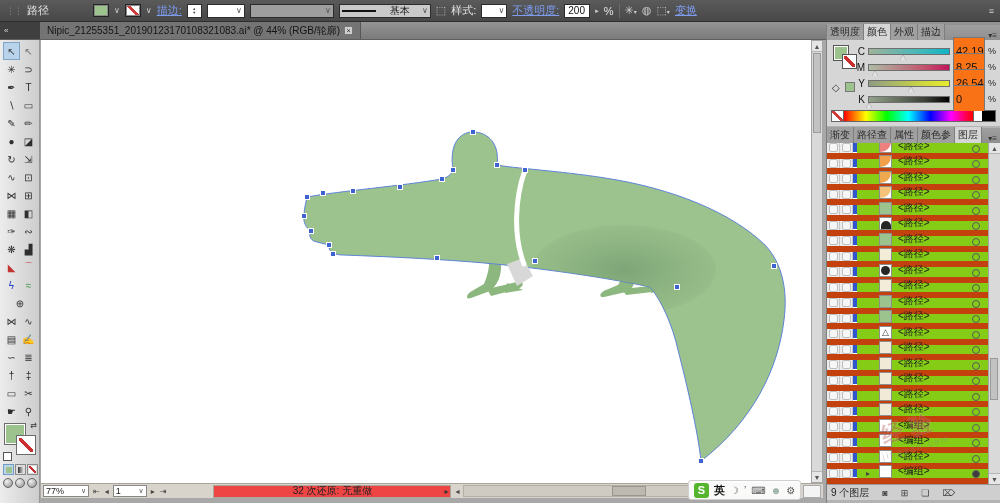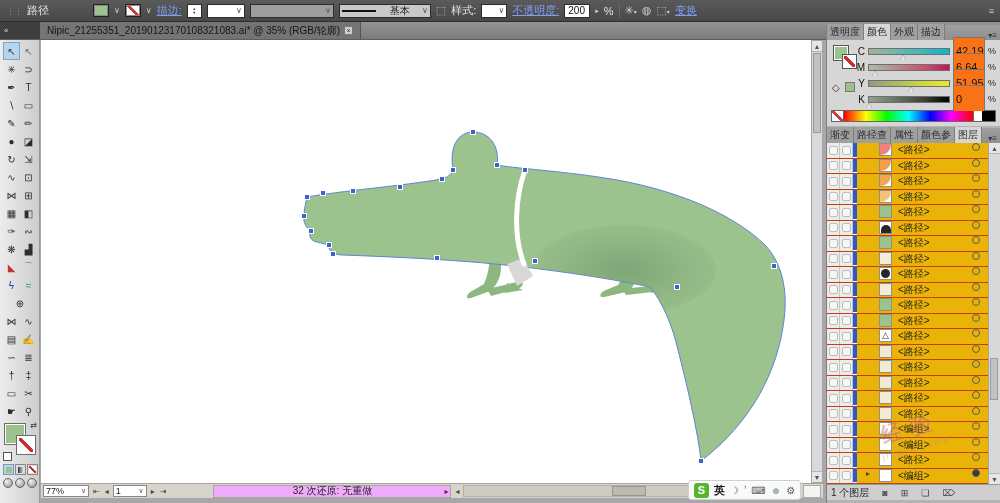--- a/index.html
+++ b/index.html
@@ -49,21 +49,21 @@
   .anchor{position:absolute;width:4px;height:4px;background:#3d63d2;outline:1px solid #fff}
   .vscroll{position:absolute;left:811px;top:40px;width:12px;height:443px;background:#d9d9d9;border:1px solid #a5a5a5;font-size:7px;color:#555;text-align:center}
   .vscroll .vth{position:absolute;left:1px;top:12px;width:8px;height:80px;background:#c2c2c2;border:1px solid #9a9a9a}
   .varr{height:11px;line-height:11px;background:#e6e6e6;border-bottom:1px solid #b5b5b5}
   .varr.bot{position:absolute;bottom:0;left:0;right:0;border-top:1px solid #b5b5b5;border-bottom:none}
   
   .sbar{position:absolute;left:41px;top:483px;width:782px;height:15px;background:#d8d4cc;border-top:1px solid #a9a59d;display:flex;align-items:center;gap:3px;padding:0 2px;font-size:10px;color:#222}
   .zoombox{width:46px;height:12px;background:#fff;border:1px solid #888;display:flex;align-items:center;justify-content:space-between;padding:0 2px;font-size:9px}
   .navb{font-size:8px;color:#444;padding:0 1px}
   .pagebox{width:34px;height:12px;background:#fff;border:1px solid #888;display:flex;align-items:center;justify-content:space-between;padding:0 2px;font-size:9px}
-  .undof{width:238px;height:13px;background:#f0abfc;border:1px solid #aaa69e;display:flex;align-items:center;justify-content:center;gap:8px;font-size:10px;position:relative}
+  .undof{width:238px;height:13px;background:#ef4444;border:1px solid #aaa69e;display:flex;align-items:center;justify-content:center;gap:8px;font-size:10px;position:relative}
   .undof .pl{position:absolute;right:2px;font-size:8px;color:#333}
   .htrack{flex:1;height:12px;background:#cfcbc3;border:1px solid #b3afa7;position:relative}
   .hth{position:absolute;left:44%;top:0;width:34px;height:10px;background:#bdb9b1;border:1px solid #9a968e}
   .corner{width:18px;height:13px;background:#f4f4f4;border:1px solid #aaa}
   
   .ime{position:absolute;left:688px;top:480px;height:20px;background:rgba(252,252,252,.95);border:1px solid #d0d0d0;border-radius:3px;display:flex;align-items:center;gap:5px;padding:0 5px;font-size:11px;color:#444;z-index:30}
   .slogo{width:15px;height:15px;background:#56b52f;border-radius:3px;color:#fff;font-weight:bold;font-size:11px;line-height:15px;text-align:center}
   .ime .zh{color:#111;font-weight:bold}
   .ime .gicon{font-size:10px;color:#555}
   .ime .gray{color:#9ab0a6}
@@ -92,21 +92,21 @@
   .cval{width:32px;height:28px;background:#f97316;border:1px solid #777;font-size:11px;color:#111;padding:0 2px;display:flex;align-items:center}
   .cpct{font-size:9px;color:#222}
   .spectrum{display:flex;height:12px;margin-top:3px;border:1px solid #666}
   .spnone{width:12px;background:linear-gradient(45deg,transparent 40%,#d03b3b 40%,#d03b3b 60%,transparent 60%),#fff;border-right:1px solid #666}
   .spgrad{flex:1;background:linear-gradient(90deg,#f00,#ff0 17%,#0f0 33%,#0ff 50%,#00f 67%,#f0f 83%,#f00)}
   .spw{width:9px;background:#fff;border-left:1px solid #666}
   .spb{width:13px;background:#000}
   
   .lpanel{margin-top:2px}
   .lrows{position:relative;background:#e8e8e8;height:341px;overflow:hidden}
-  .lrow{display:flex;align-items:flex-start;height:15.5px;background:#eab308;border-bottom:1px solid #c2410c}
+  .lrow{display:flex;align-items:flex-end;height:15.5px;background:#84cc16;border-bottom:6px solid #c2410c}
   .cell{width:13px;align-self:stretch;border-right:1px solid #c6c6c6;background:#ececec;display:flex;align-items:center;justify-content:center}
   .cell .bx{width:9px;height:9px;border:1px solid #bdbdbd;border-radius:2px;background:#f6f6f6}
   .bluebar{width:4px;align-self:stretch;background:#2f55cf;border-bottom:1px solid #fff}
   .lspace{width:22px;font-size:8px;color:#444;text-align:center}
   .lthumb{width:13px;height:13px;border:1px solid #8e8e8e;background:#fff;display:flex;overflow:hidden}
   .lthumb .in{width:100%;height:100%}
   .lthumb .wedge{border-radius:0 0 95% 0}
   .lthumb .dome{width:11px;height:8px;margin:auto auto 0 1px;border-radius:6px 6px 0 0;background:#262626}
   .lthumb .circ{width:9px;height:9px;margin:auto;border-radius:50%;background:#262626}
   .lthumb .tri{font-size:9px;line-height:11px;color:#333;text-align:center;width:100%}
@@ -168,21 +168,21 @@
     <span class="cico">◍</span>
     <span class="cico"><span>⬚</span><span style="font-size:6px">▾</span></span>
     <a>变换</a>
     <span style="flex:1"></span>
     <span class="cico" style="font-size:9px">≡</span>
   </div>
 
   <div class="tbar">
     <div class="tools-head">«</div>
     <div class="dtab">
-      <span>Nipic_21255351_20190123170108321083.ai* @ 35% (RGB/轮廓)</span>
+      <span>Nipic_21255351_20190123170108321083.ai* @ 44% (RGB/轮廓)</span>
       <span class="x">×</span>
     </div>
   </div>
 
   <div class="tools">
     <span id="tool-grid" style="display:contents"><div class="tool sel">↖</div><div class="tool" style="color: rgb(106, 106, 106);">↖</div><div class="tool">✳</div><div class="tool">⊃</div><div class="tool">✒</div><div class="tool">T</div><div class="tool">∖</div><div class="tool">▭</div><div class="tool">✎</div><div class="tool">✏</div><div class="tool">●</div><div class="tool">◪</div><div class="tool">↻</div><div class="tool">⇲</div><div class="tool">∿</div><div class="tool">⊡</div><div class="tool">⋈</div><div class="tool">⊞</div><div class="tool">▦</div><div class="tool">◧</div><div class="tool">✑</div><div class="tool">∾</div><div class="tool">❋</div><div class="tool">▟</div><div class="tool" style="color: rgb(192, 52, 52);">◣</div><div class="tool" style="color: rgb(192, 52, 52);">⌒</div><div class="tool" style="color: rgb(42, 70, 200);">ϟ</div><div class="tool" style="color: rgb(63, 148, 66);">≈</div><div class="tool wide">⊕</div><div class="tool">⋈</div><div class="tool">∿</div><div class="tool">▤</div><div class="tool">✍</div><div class="tool">∽</div><div class="tool">≣</div><div class="tool">†</div><div class="tool">‡</div><div class="tool">▭</div><div class="tool">✂</div><div class="tool">☛</div><div class="tool">⚲</div></span>
     <div class="swblock">
       <span class="fillsw"></span>
       <span class="strokesw"></span>
       <span class="minisw"></span>
@@ -299,29 +299,29 @@
                 <span class="thumbtri" style="left: calc(42% - 3px);"></span>
               </span>
               <span class="cval">42.19</span>
               <span class="cpct">%</span>
             </div>
             <div class="chan">
               <span class="cl">M</span>
               <span class="trk tk-M">
                 <span class="thumbtri" style="left: calc(7% - 3px);"></span>
               </span>
-              <span class="cval">6.64</span>
+              <span class="cval">8.25</span>
               <span class="cpct">%</span>
             </div>
             <div class="chan">
               <span class="cl">Y</span>
               <span class="trk tk-Y">
                 <span class="thumbtri" style="left: calc(52% - 3px);"></span>
               </span>
-              <span class="cval">51.95</span>
+              <span class="cval">26.54</span>
               <span class="cpct">%</span>
             </div>
             <div class="chan">
               <span class="cl">K</span>
               <span class="trk tk-K">
                 <span class="thumbtri" style="left: calc(0% - 3px);"></span>
               </span>
               <span class="cval">0</span>
               <span class="cpct">%</span>
             </div>
@@ -674,21 +674,21 @@
             <span class="llabel">&lt;编组&gt;</span>
             <span class="ltarget on"></span>
           </div>
           <div class="lscroll">
             <div class="varr">▲</div>
             <div class="th"></div>
             <div class="varr bot">▼</div>
           </div>
         </div>
       <div class="lfoot">
-        <span>1 个图层</span>
+        <span>9 个图层</span>
         <span class="fic ic">◙</span>
         <span class="fic">⊞</span>
         <span class="fic">❏</span>
         <span class="fic">⌦</span>
       </div>
     </div>
     <div class="wmark">
       <div class="w1">经验</div>
       <div class="w2">jingyan.com</div>
     </div>

